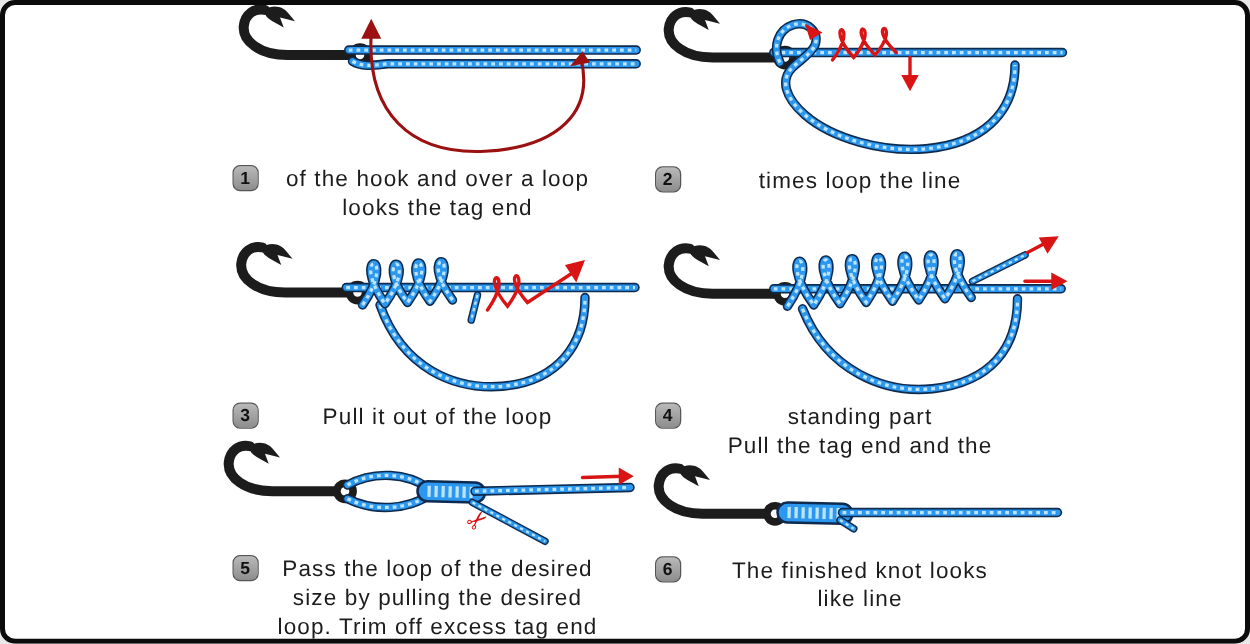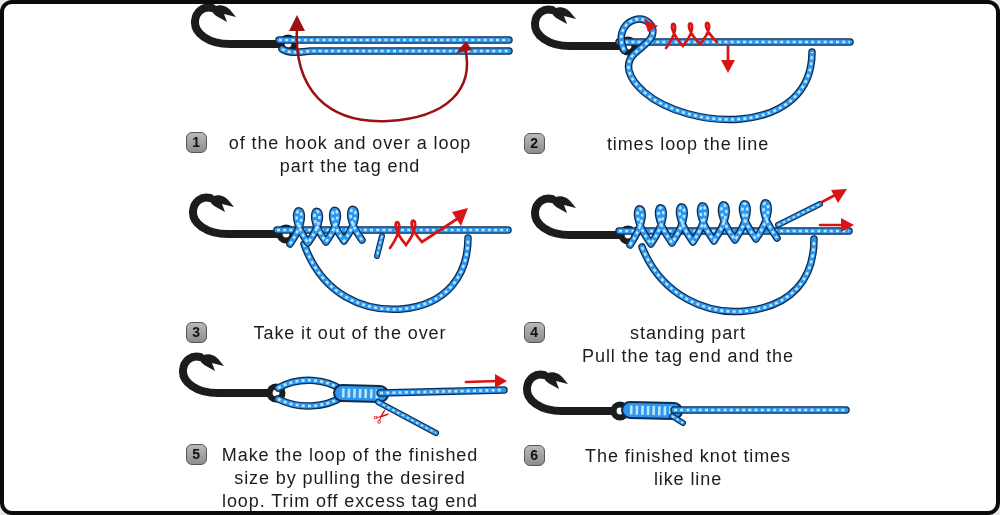--- a/index.html
+++ b/index.html
@@ -253,45 +253,45 @@
     <g>
       <use href="#p6a" class="bo"></use>
         <use href="#p6a" class="bc"></use>
         <use href="#p6a" class="bd"></use>
     </g>
   </svg>
 
   <div class="caption" style="left:176px; top:128px;">
     <span class="badge">1</span>
     <div>of the hook and over a loop</div>
-    <div>part the tag end</div>
+    <div>looks the tag end</div>
   </div>
 
   <div class="caption" style="left:514px; top:129px;">
     <span class="badge">2</span>
     <div>times loop the line</div>
   </div>
 
   <div class="caption" style="left:176px; top:318px;">
     <span class="badge">3</span>
-    <div>Take it out of the over</div>
+    <div>Pull it out of the loop</div>
   </div>
 
   <div class="caption" style="left:514px; top:318px;">
     <span class="badge">4</span>
     <div>standing part</div>
     <div>Pull the tag end and the</div>
   </div>
 
   <div class="caption" style="left:176px; top:440px;">
     <span class="badge">5</span>
-    <div>Make the loop of the finished</div>
+    <div>Pass the loop of the desired</div>
     <div>size by pulling the desired</div>
     <div>loop. Trim off excess tag end</div>
   </div>
 
   <div class="caption" style="left:514px; top:441px;">
     <span class="badge">6</span>
-    <div>The finished knot times</div>
+    <div>The finished knot looks</div>
     <div>like line</div>
   </div>
 
 </div>
 
 </body></html>

